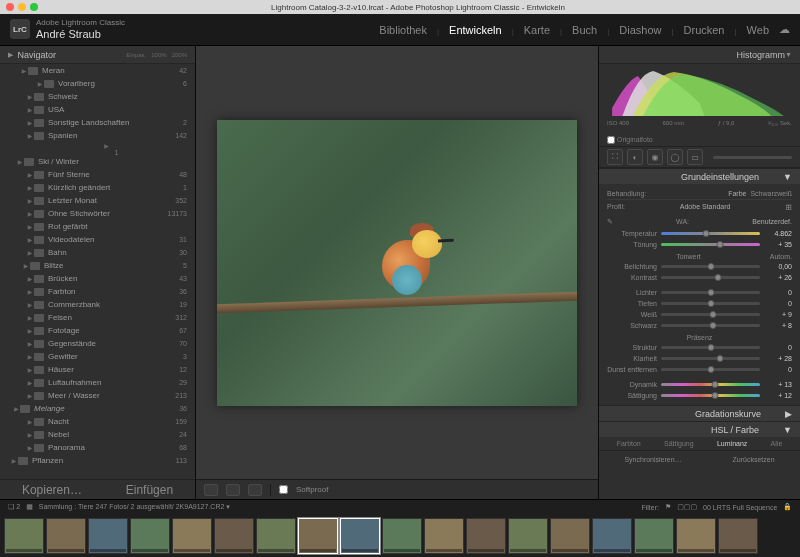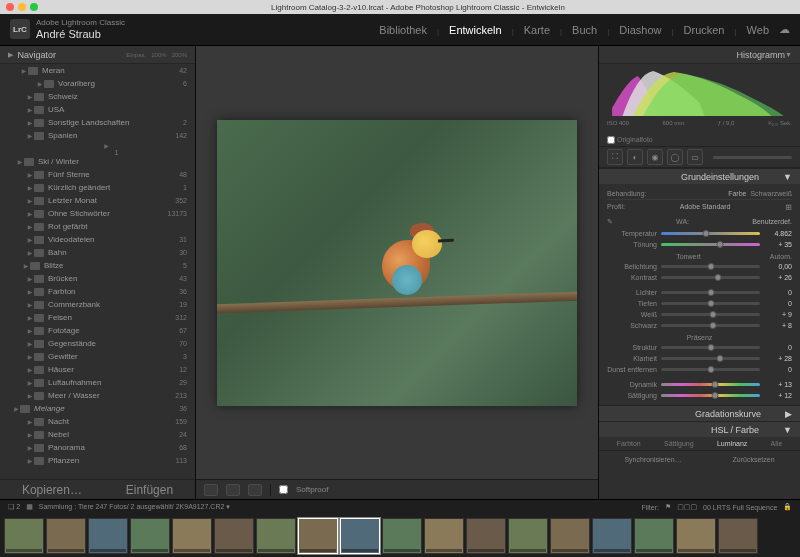--- a/index.html
+++ b/index.html
@@ -297,21 +297,21 @@
           <span class="fr-icon"></span>
           <span class="fr-name">Nebel</span>
           <span class="fr-count">24</span>
         </div>
         <div class="folder-row" style="padding-left: 26px;">
           <span class="fr-arrow">▶</span>
           <span class="fr-icon"></span>
           <span class="fr-name">Panorama</span>
           <span class="fr-count">68</span>
         </div>
-        <div class="folder-row" style="padding-left: 26px;">
+        <div class="folder-row" style="padding-left: 10px;">
           <span class="fr-arrow">▶</span>
           <span class="fr-icon"></span>
           <span class="fr-name">Pflanzen</span>
           <span class="fr-count">113</span>
         </div>
       </div>
     <div class="left-foot">
       <span>Kopieren…</span>
       <span>Einfügen</span>
     </div>

